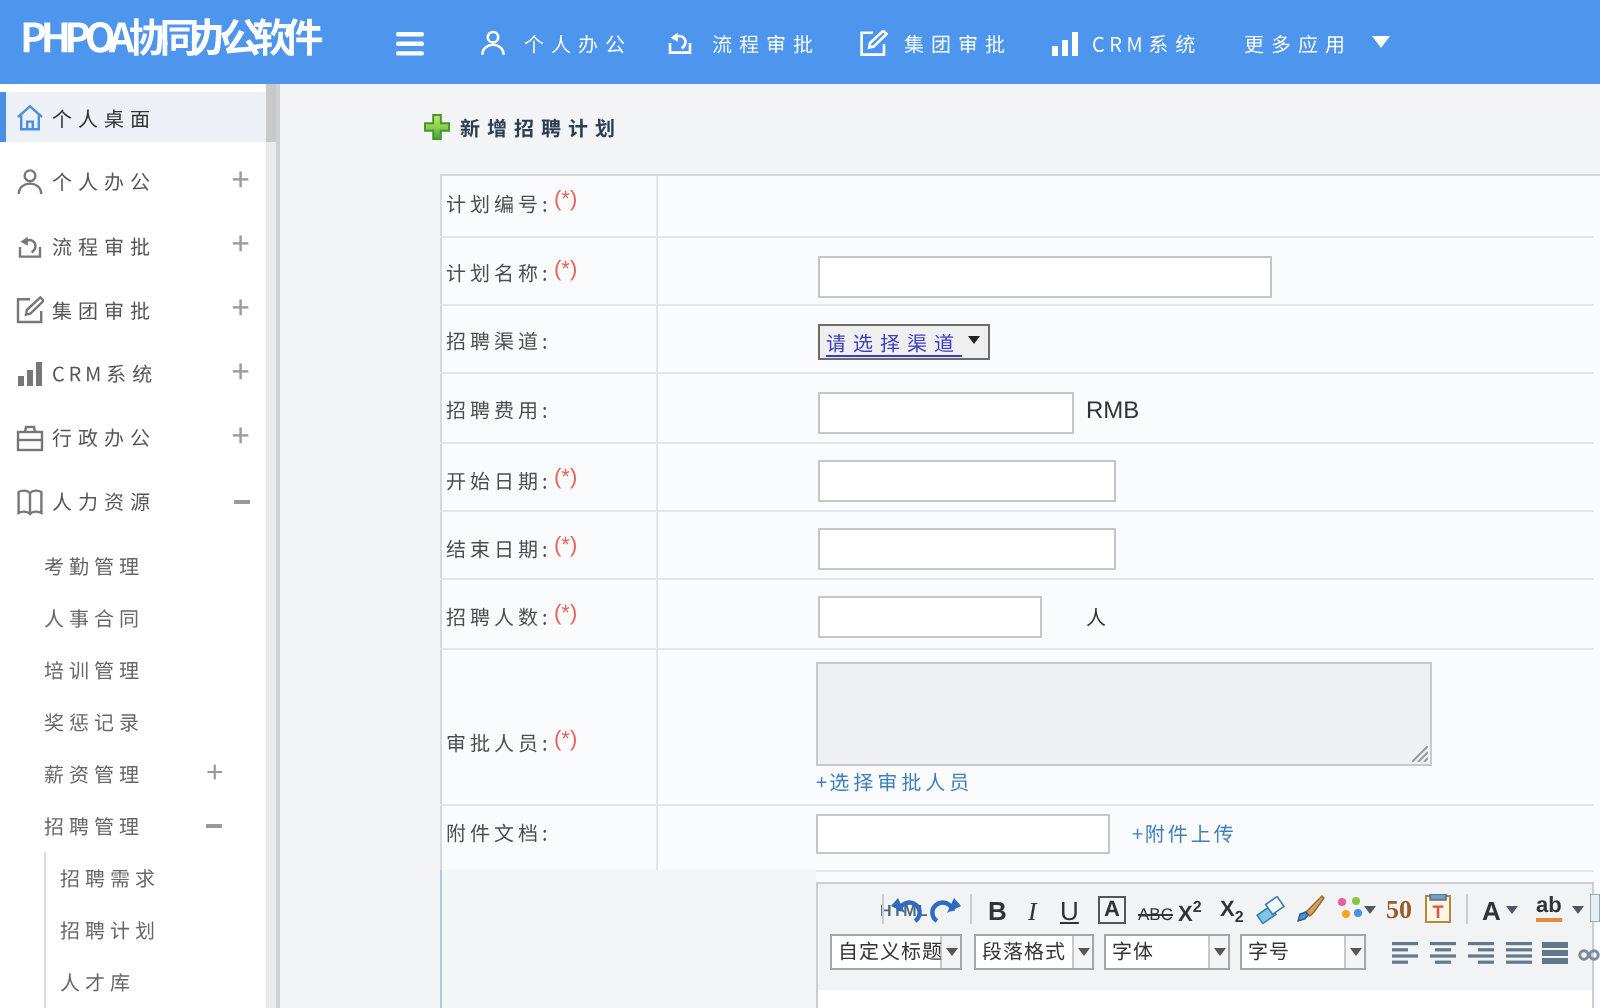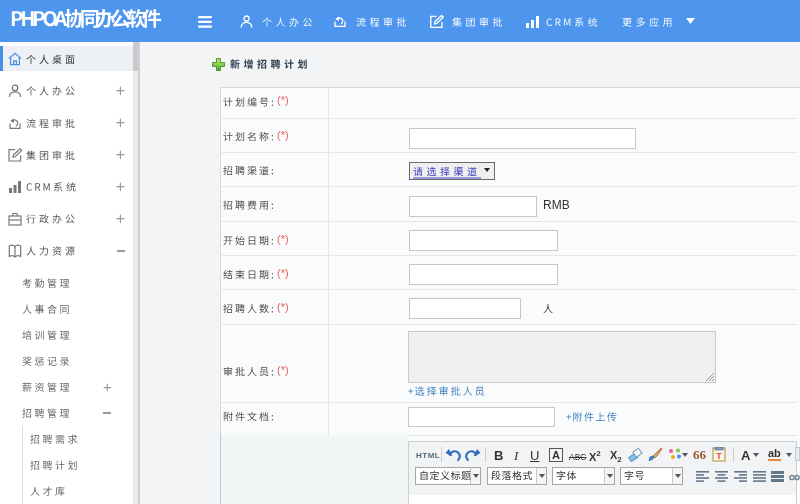--- a/index.html
+++ b/index.html
@@ -264,21 +264,21 @@
         </g>
       </svg>
   </div>
 
   <div class="inp" style="left:408px; top:407px; width:147px; height:20px;"></div>
 
   <div class="abs" style="left:220px; top:435px; width:188px; height:69px; background:#f3f6f7; border-left:1px solid #aecdd8;"></div>
 
   <div class="abs" id="edbox" style="left:408px; top:441px; width:389px; height:63px; border:1px solid #c9ced1; background:#f2f3f4;"></div>
 
-  <div class="abs" style="left:416px; top:451px; font-size:8px; font-weight:bold; color:#55687a; letter-spacing:0.5px;">HTML</div>
+  <div class="abs" style="left:440px; top:451px; font-size:8px; font-weight:bold; color:#55687a; letter-spacing:0.5px;">HTML</div>
   <div class="abs tsep" style="left:441px; top:447px;"></div>
   <div class="abs tsep" style="left:485px; top:447px;"></div>
   <div class="abs tbt" style="left:494px; font-weight:bold;">B</div>
   <div class="abs tbt" style="left:514px; font-style:italic; font-family:'Liberation Serif',serif;">I</div>
   <div class="abs tbt" style="left:530px; text-decoration:underline;">U</div>
   <div class="abs" style="left:549px; top:448px; width:14px; height:14px; border:1px solid #555; font-size:11px; font-weight:bold; color:#333; text-align:center; line-height:13px;">A</div>
   <div class="abs" style="left:569px; top:452px; font-size:8.5px; font-weight:normal; color:#333; text-decoration:line-through;">ABC</div>
   <div class="abs tbt" style="left:589px; font-weight:bold; font-size:11px; top:449px;">X<sup style="font-size:8px;">2</sup></div>
   <div class="abs tbt" style="left:610px; font-weight:bold; font-size:11px; top:449px;">X<sub style="font-size:8px;">2</sub></div>
 
@@ -294,21 +294,21 @@
       <path d="M5 9 L2 10 L1 13.5 L4.5 12.5 L6 10.5 Z" fill="#4a90d9" stroke="#2a5a88" stroke-width="0.7"></path>
     </svg>
 
   <svg class="abs" style="left:668px; top:448px;" width="14" height="13" viewBox="0 0 14 13">
       <circle cx="3" cy="3" r="2" fill="#e85d9a"></circle>
       <circle cx="10" cy="2.5" r="2" fill="#8ac44a"></circle>
       <circle cx="5" cy="9" r="2" fill="#f5a623"></circle>
       <circle cx="11" cy="8.5" r="2" fill="#4a90e2"></circle>
     </svg>
   <div class="abs carr" style="left:682px; top:453px;"></div>
-  <div class="abs" style="left:693px; top:447px; font-size:13px; font-weight:bold; color:#9a5a2a; font-family:'Liberation Serif',serif;">66</div>
+  <div class="abs" style="left:693px; top:447px; font-size:13px; font-weight:bold; color:#9a5a2a; font-family:'Liberation Serif',serif;">50</div>
 
   <svg class="abs" style="left:712px; top:447px;" width="14" height="15" viewBox="0 0 14 15">
       <rect x="1" y="1" width="12" height="13" fill="#fdf6e3" stroke="#b08a3c" stroke-width="1"></rect>
       <rect x="3" y="0" width="8" height="3" fill="#7a9ec2" stroke="#4a6a8a" stroke-width="0.7"></rect>
       <text x="7" y="12" font-size="9" font-weight="bold" fill="#d9534f" text-anchor="middle" font-family="Liberation Sans">T</text>
     </svg>
   <div class="abs tsep" style="left:733px; top:447px;"></div>
   <div class="abs tbt" style="left:741px; font-weight:bold; font-size:13px;">A</div>
   <div class="abs carr" style="left:753px; top:453px;"></div>
   <div class="abs" style="left:768px; top:448px; font-size:11px; font-weight:bold; color:#333; border-bottom:2px solid #e8883d; line-height:11px;">ab</div>

